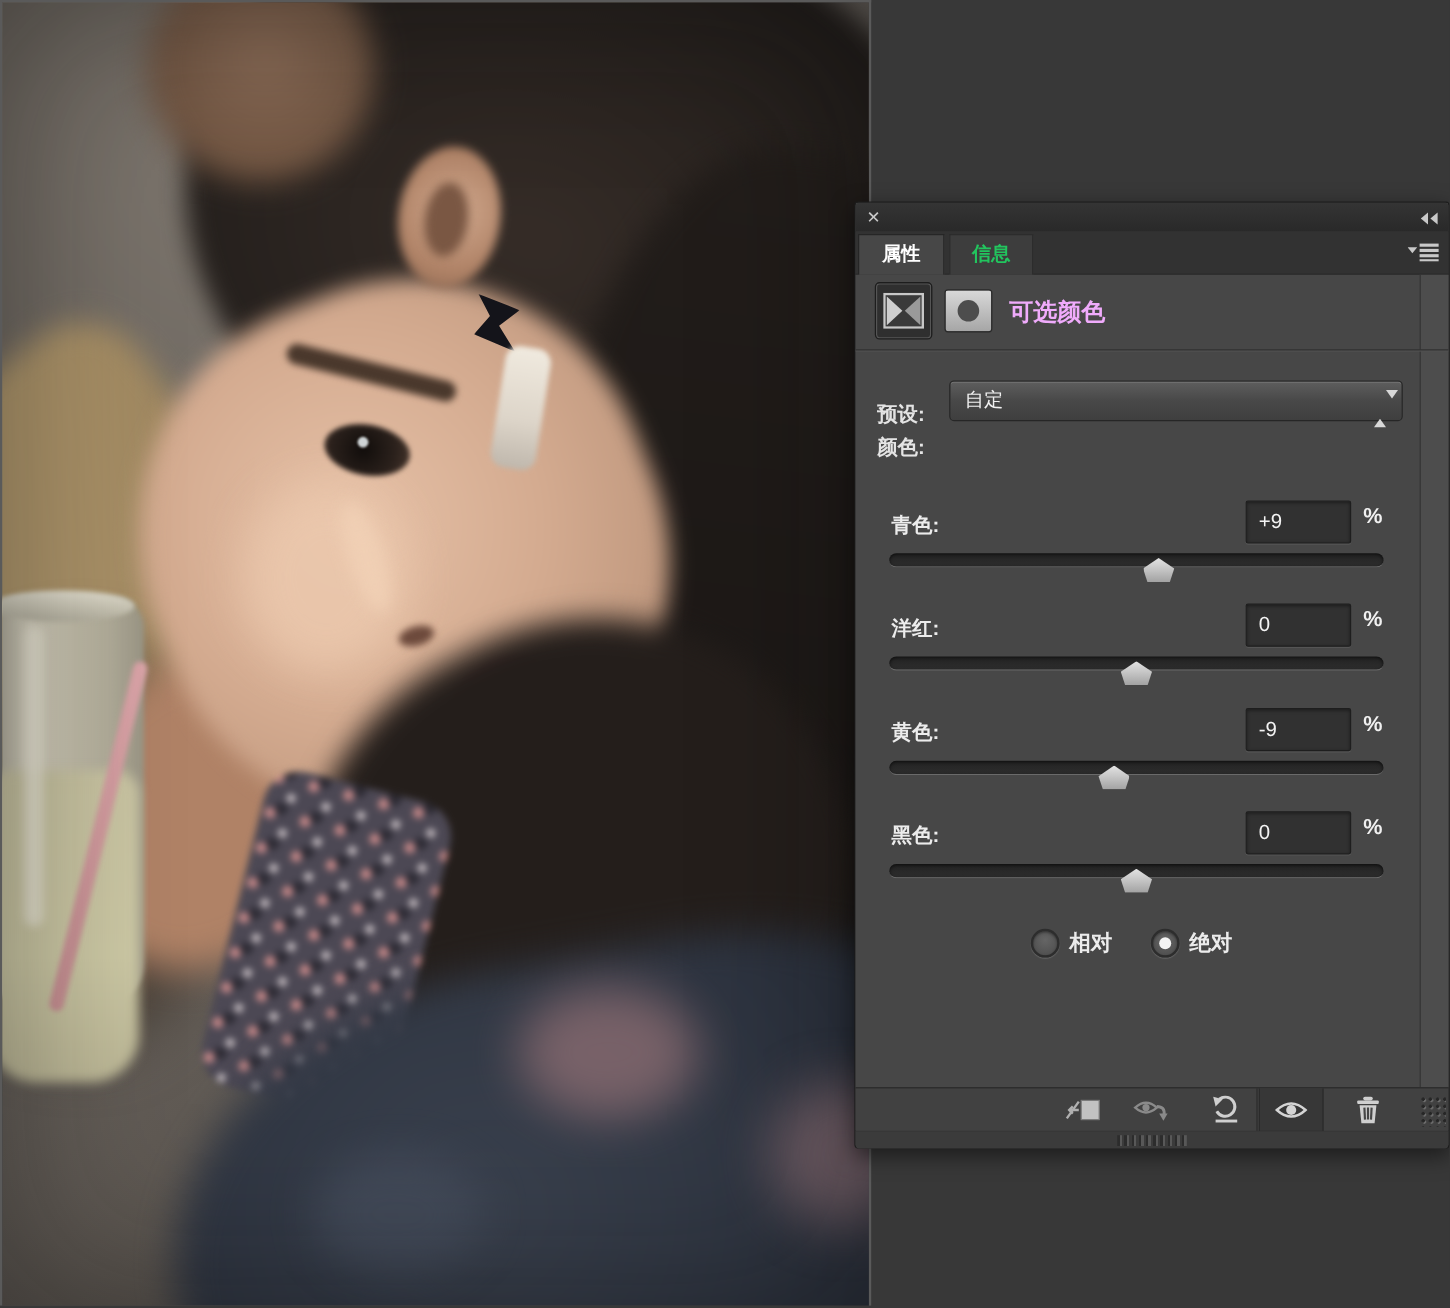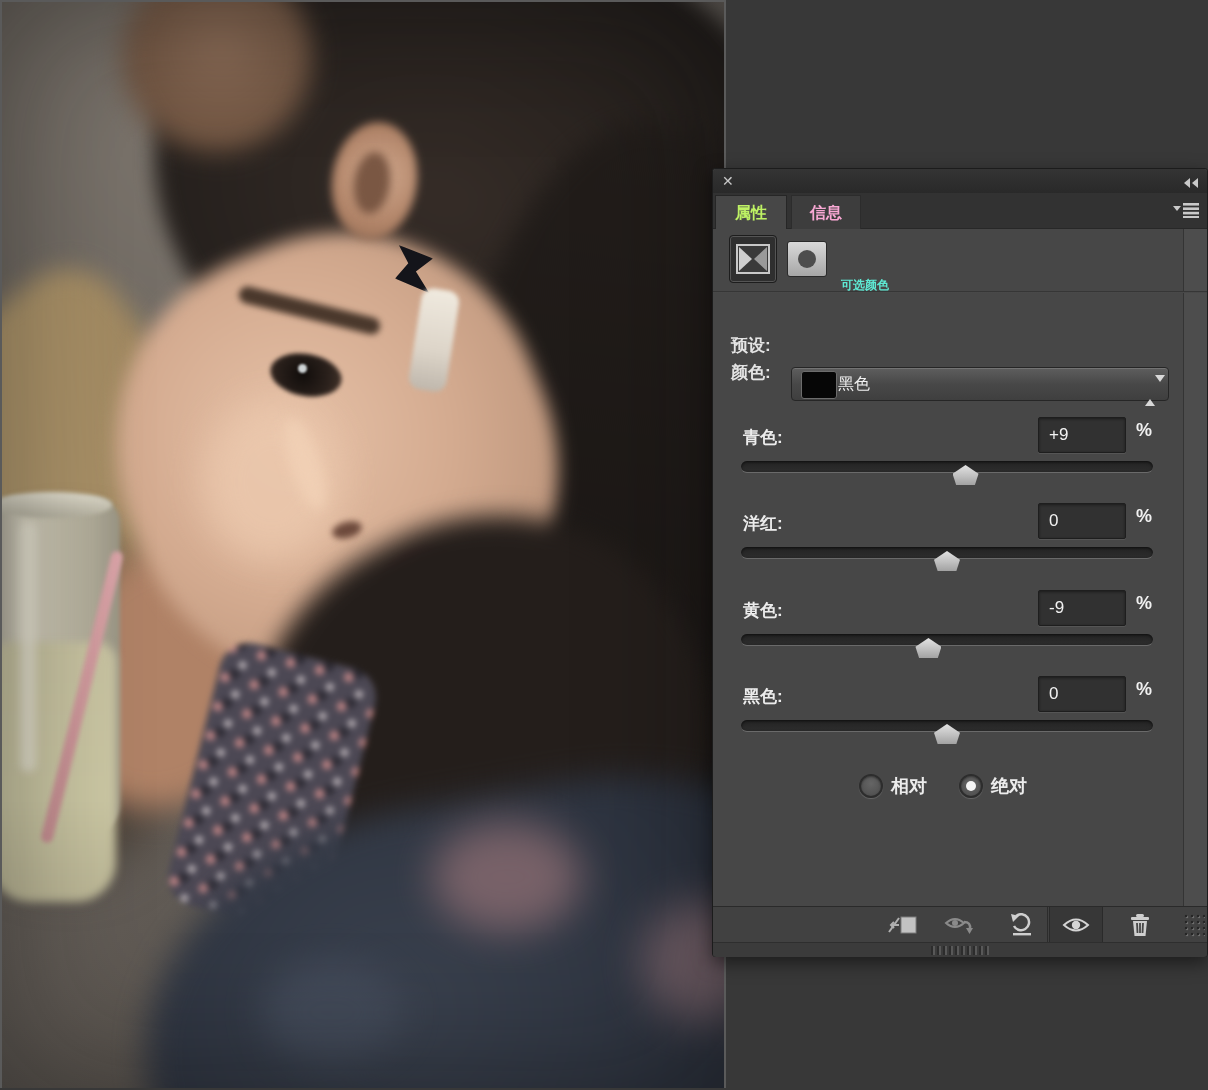--- a/index.html
+++ b/index.html
@@ -110,37 +110,37 @@
   .titlebar{position:absolute;left:0;top:0;width:100%;height:24px;
     background:linear-gradient(#343434,#292929);border-bottom:1px solid #1f1f1f;
     border-radius:3px 3px 0 0;}
   .closex{position:absolute;left:9px;top:3px;font-size:14px;font-weight:bold;
     color:#c9c9c9;cursor:default;line-height:18px;}
   .collapse{position:absolute;right:8px;top:6px;}
   .tabbar{position:absolute;left:0;top:24px;width:100%;height:36px;background:#323232;
     border-bottom:1px solid #282828;box-sizing:border-box;}
   .tab{position:absolute;top:2px;height:34px;line-height:34px;text-align:center;
     font-size:16px;font-weight:bold;}
-  .tab.active{left:2px;width:72px;background:#474747;color:#bef264;
+  .tab.active{left:2px;width:72px;background:#474747;color:#ffffff;
     border:1px solid #262626;border-bottom:none;box-sizing:border-box;}
-  .tab.inactive{left:78px;width:70px;background:#3d3d3d;color:#f9a8d4;
+  .tab.inactive{left:78px;width:70px;background:#3d3d3d;color:#22c55e;
     border:1px solid #2c2c2c;border-bottom:none;box-sizing:border-box;}
   .panelmenu{position:absolute;right:8px;top:9px;}
 
   .content{position:absolute;left:0;top:60px;width:100%;height:677px;background:#474747;}
   .gutter{position:absolute;right:0;top:0;width:23px;height:100%;
     background:#4d4d4d;border-left:1px solid #343434;}
   .adjicon{position:absolute;left:16px;top:6px;width:46px;height:46px;border-radius:4px;
     background:#2f2f2f;border:1px solid #1d1d1d;
     box-shadow:inset 0 0 0 1px #555;display:flex;align-items:center;justify-content:center;}
   .maskicon{position:absolute;left:74px;top:12px;width:38px;height:34px;border-radius:3px;
     background:linear-gradient(180deg,#d9d9d9,#a6a6a6);
     border:1px solid #2a2a2a;display:flex;align-items:center;justify-content:center;}
   .maskicon .dotc{width:18px;height:18px;border-radius:50%;background:#4d4d4d;}
-  .adjtitle{position:absolute;left:128px;top:18px;font-size:12px;font-weight:bold;color:#5eead4;margin-top:30px;}
+  .adjtitle{position:absolute;left:128px;top:18px;font-size:20px;font-weight:bold;color:#f0abfc;}
   .hsep{position:absolute;left:0;top:62px;width:100%;height:2px;
     background:linear-gradient(#2d2d2d,#525252);}
 
   .rowlabel{position:absolute;left:18px;font-size:17px;font-weight:bold;color:#e4e4e4;
     height:34px;line-height:34px;}
   .dropdown{position:absolute;left:78px;width:378px;height:34px;border-radius:4px;
     background:linear-gradient(180deg,#5e5e5e 0%,#484848 50%,#3f3f3f 100%);
     border:1px solid #262626;box-shadow:inset 0 1px 0 rgba(255,255,255,.14);
     box-sizing:border-box;color:#f0f0f0;font-size:16px;line-height:32px;cursor:default;}
   .ddtext{position:absolute;left:12px;top:0;}
@@ -275,27 +275,26 @@
         <polygon points="31,3 18,15 31,27" fill="#9a9a9a"></polygon>
       </svg>
     </div>
     <div class="maskicon">
         <div class="dotc"></div>
       </div>
     <div class="adjtitle">可选颜色</div>
     <div class="hsep"></div>
 
     <div class="rowlabel" style="top:100px;">预设:</div>
+    <div class="dropdown" style="top:88px;">
+      <span class="ddtext">自定</span>
+      <span class="stepper"><span class="up"></span><span class="dn"></span></span>
+    </div>
 
     <div class="rowlabel" style="top:127px;">颜色:</div>
-    <div class="dropdown" style="top:138px;">
-      <span class="swatch" style="background: rgb(6, 6, 6);"></span>
-      <span class="ddtext withswatch">黑色</span>
-      <span class="stepper"><span class="up"></span><span class="dn"></span></span>
-    </div>
 
     <div class="slider-group" style="top:187px;">
       <span class="slabel">青色:</span>
       <div class="valuebox">+9</div>
       <span class="pct">%</span>
       <div class="track">
           <div class="thumb" style="left: calc(54.5% - 13px);"></div>
         </div>
     </div>
     <div class="slider-group" style="top:273px;">

